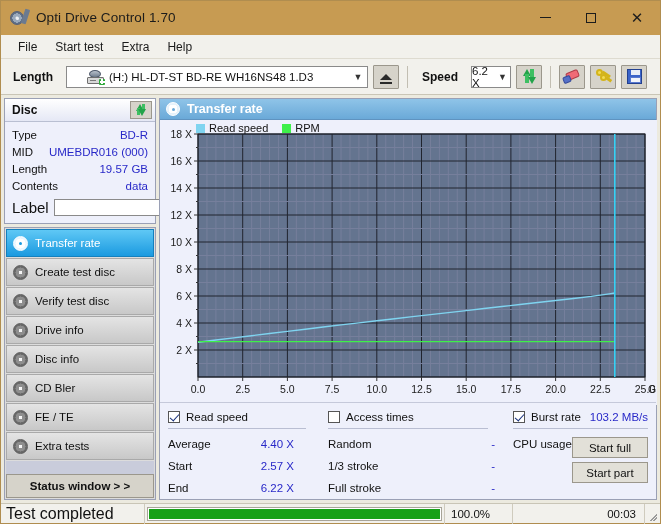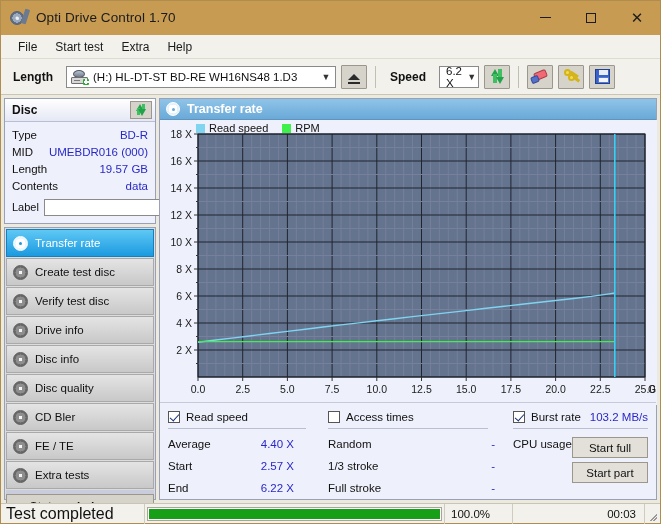--- a/index.html
+++ b/index.html
@@ -66,22 +66,22 @@
     height:35px;flex:0 0 35px;background:#f2f1ec;
     display:flex;align-items:center;padding:0 6px;gap:5px;
     border-bottom:1px solid #c9c5b6;
   }
   .tb-label{font-size:12px;font-weight:bold;color:#111;padding:0 8px 0 6px;}
   .combo{
     height:22px;background:#fff;border:1px solid #8a8a8a;
     display:flex;align-items:center;box-sizing:border-box;
     font-size:11.5px;color:#111;position:relative;
   }
-  .combo.drive{width:270px;padding-left:4px;}
-  .combo.speed{width:40px;padding-left:6px;}
+  .combo.drive{width:302px;padding-left:20px;}
+  .combo.speed{width:40px;}
   .combo .caret{
     margin-left:auto;width:18px;height:20px;display:flex;align-items:center;justify-content:center;
     color:#333;font-size:9px;
   }
   .drive-ico{
     width:17px;height:14px;margin-right:5px;flex:0 0 17px;position:relative;
   }
   .drive-ico .body{
     position:absolute;left:0;bottom:0;width:17px;height:7px;background:#d8d8d8;
     border:1px solid #6f6f6f;box-sizing:border-box;border-radius:1px;
@@ -154,21 +154,21 @@
   .panel-head .ttl{font-size:12px;font-weight:bold;color:#111;}
   .panel-head .btn{
     margin-left:auto;width:22px;height:18px;background:#d6d3ca;border:1px solid #9b978c;
     display:flex;align-items:center;justify-content:center;box-sizing:border-box;
   }
   .disc-rows{padding:4px 7px 5px 7px;}
   .drow{display:flex;align-items:center;height:17px;font-size:11.5px;}
   .drow .k{color:#111;}
   .drow .v{margin-left:auto;color:#2828c8;}
   .label-row{display:flex;align-items:center;height:22px;margin-top:2px;}
-  .label-row .k{color:#111;font-size:11px;margin-right:5px;}
+  .label-row .k{color:#111;font-size:15px;margin-right:5px;}
   .label-input{
     flex:1 1 auto;height:17px;background:#fff;border:1px solid #8a8a8a;box-sizing:border-box;
     font-size:11px;padding:0 3px;color:#111;line-height:15px;
   }
   .cd-btn{
     width:21px;height:19px;margin-left:3px;background:#d6d3ca;border:1px solid #9b978c;
     display:flex;align-items:center;justify-content:center;box-sizing:border-box;flex:0 0 21px;
   }
   .cd-glyph{
     width:13px;height:13px;border-radius:50%;
@@ -409,24 +409,20 @@
           <span class="nav-ico"></span>
           <span>Verify test disc</span>
         </div>
         <div class="nav-item">
           <span class="nav-ico"></span>
           <span>Drive info</span>
         </div>
         <div class="nav-item">
           <span class="nav-ico"></span>
           <span>Disc info</span>
-        </div>
-        <div class="nav-item">
-          <span class="nav-ico"></span>
-          <span>Disc quality</span>
         </div>
         <div class="nav-item">
           <span class="nav-ico"></span>
           <span>CD Bler</span>
         </div>
         <div class="nav-item">
           <span class="nav-ico"></span>
           <span>FE / TE</span>
         </div>
         <div class="nav-item">

